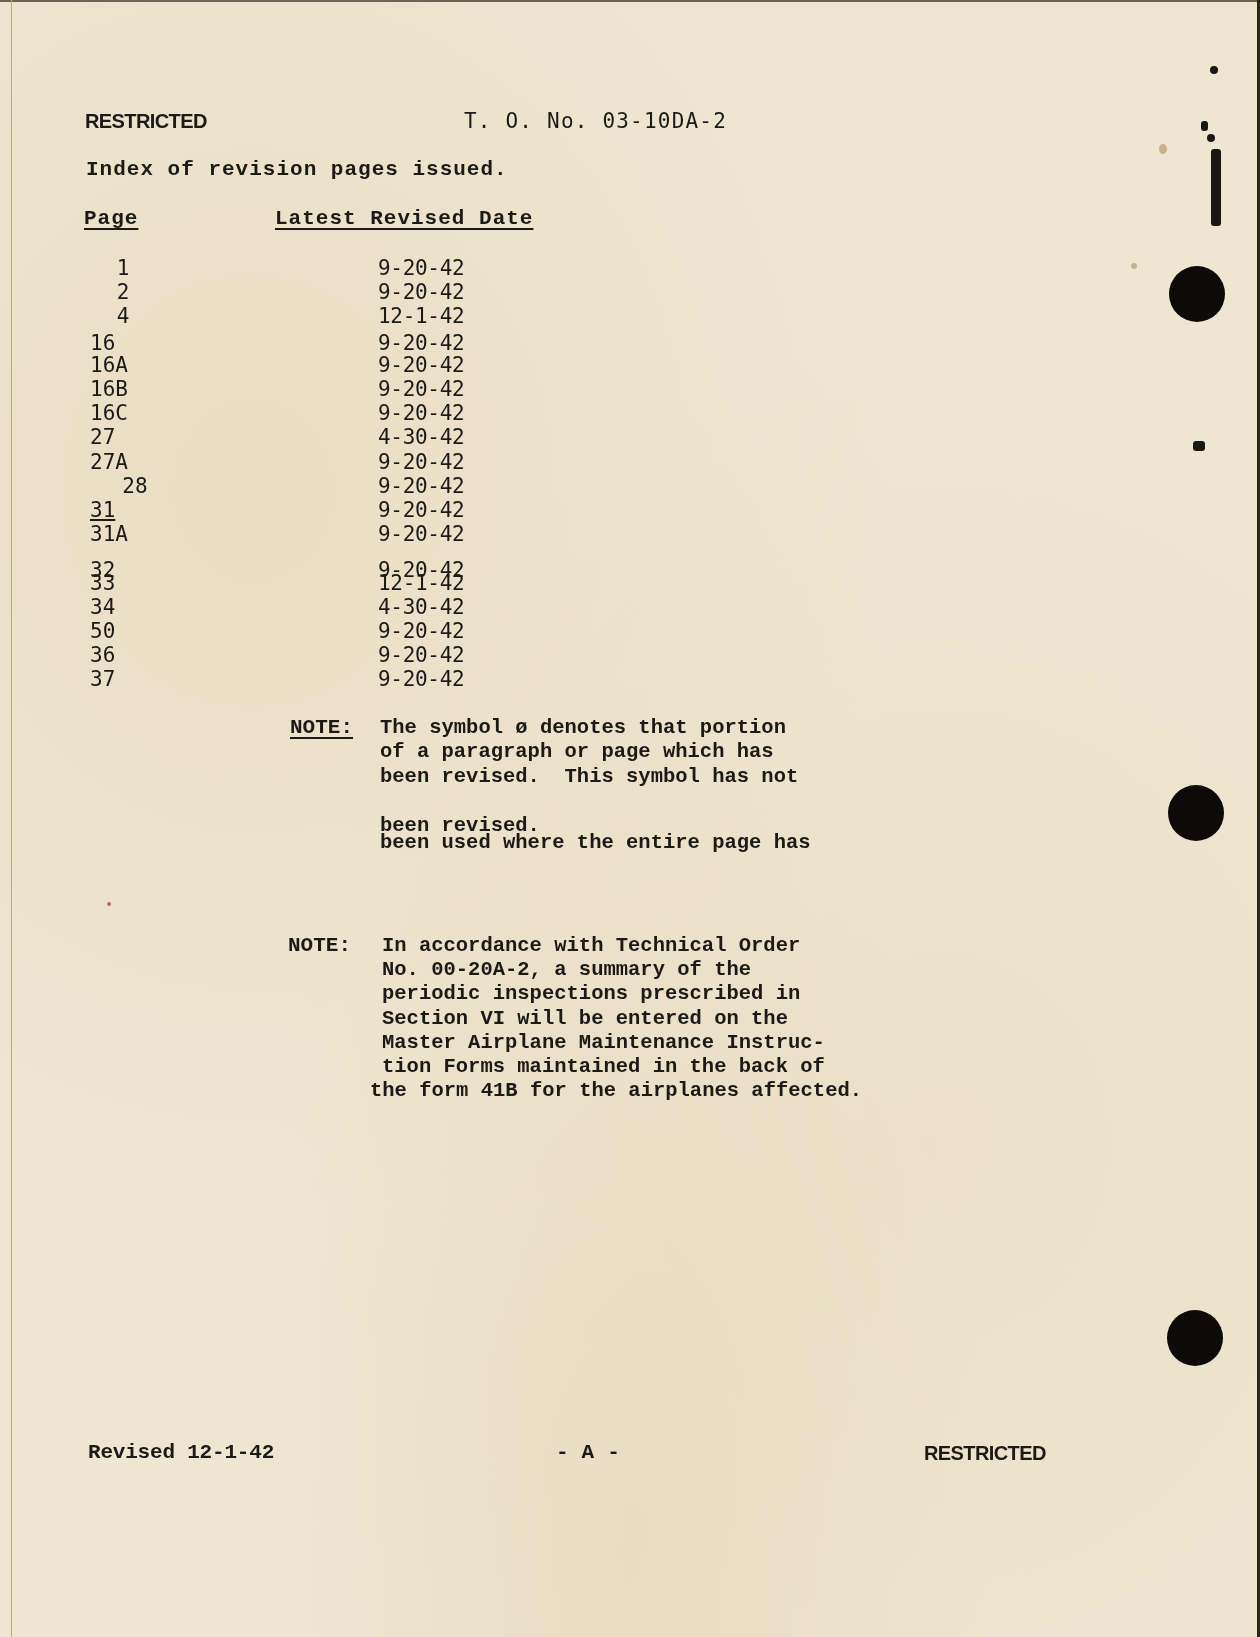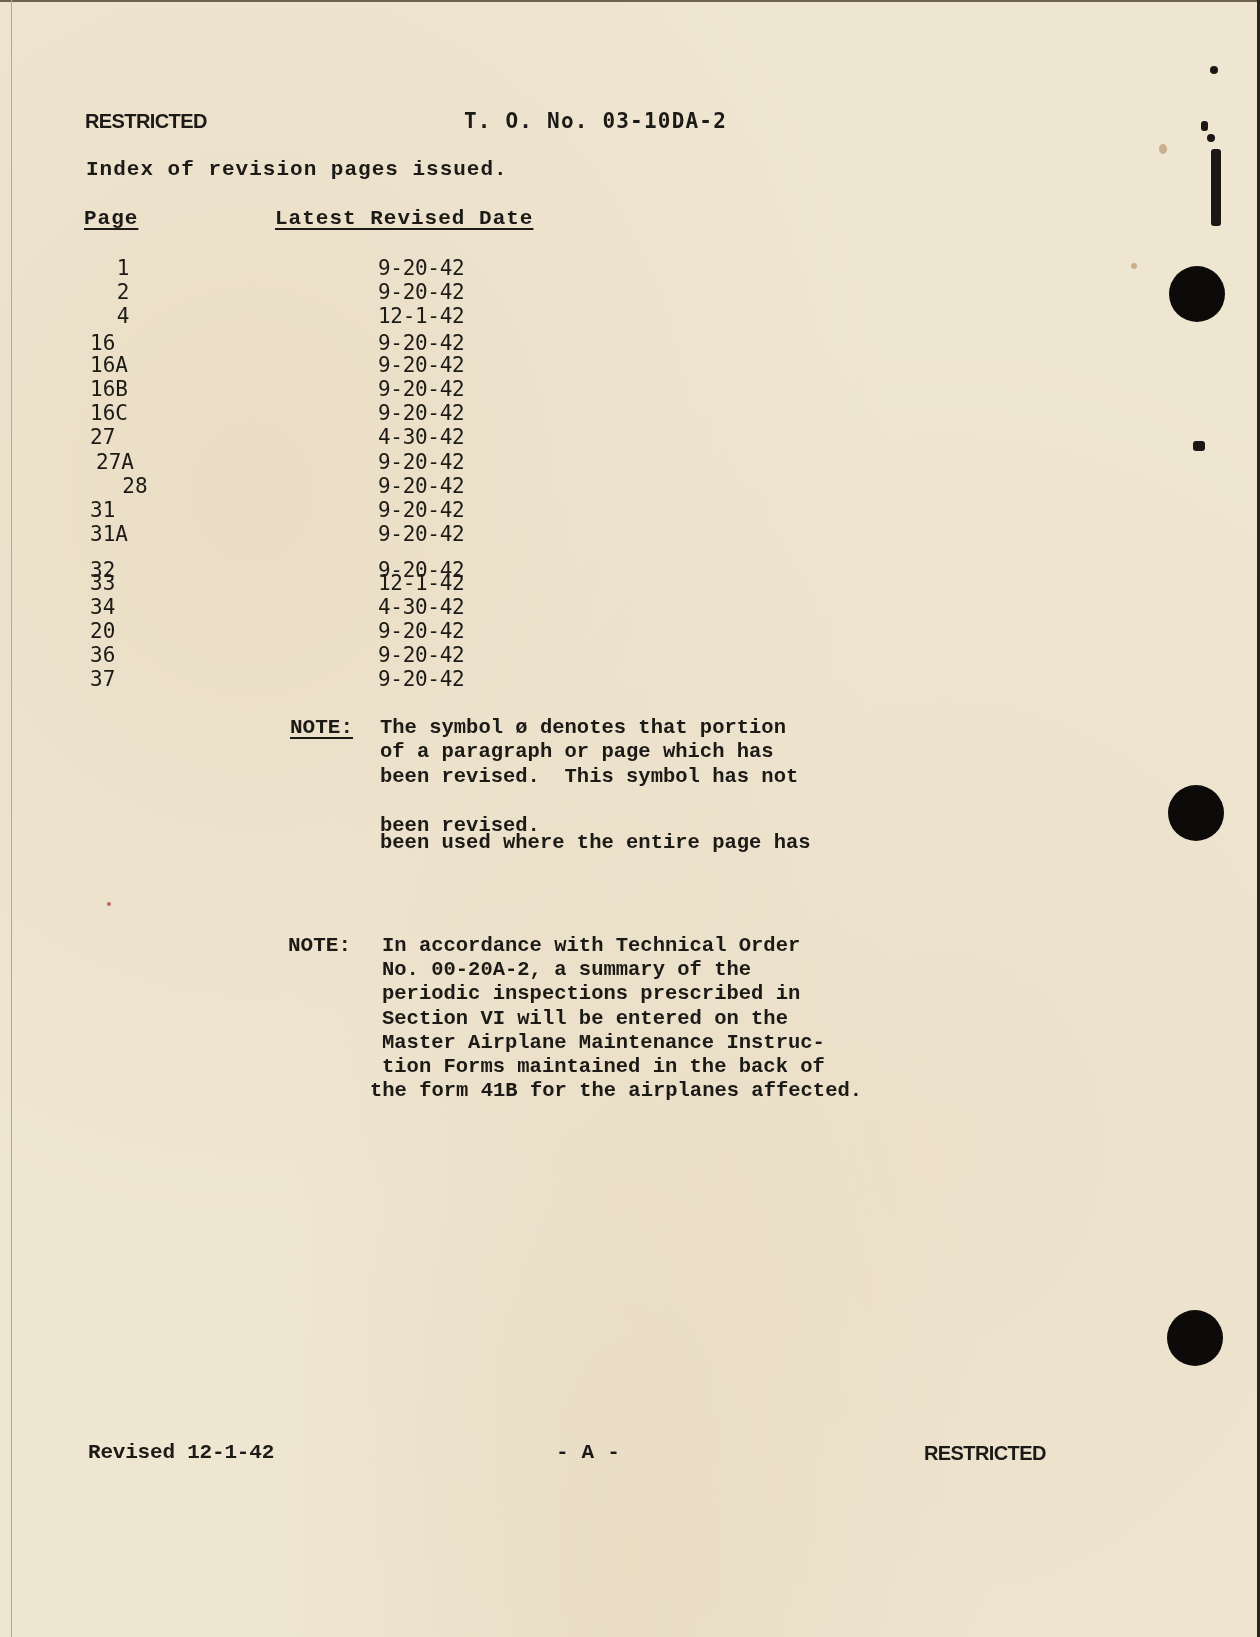--- a/index.html
+++ b/index.html
@@ -27,21 +27,21 @@
     .stain { position: absolute; border-radius: 50%; background: rgba(150,110,50,0.45); }
   </style>
 </head>
 <body>
 
 <div class="edge-top"></div>
 <div class="edge-left"></div>
 <div class="edge-right"></div>
 
 <div class="t" style="left:85px; top:109px; font-family:'Liberation Sans', sans-serif; font-size:20px; letter-spacing:-0.6px;">RESTRICTED</div>
-<div class="t" style="left:464px; top:109px; font-weight:bold; font-family:'DejaVu Sans Mono', monospace; font-size:21px; letter-spacing:1.2px;">T. O. No. 03-10DA-2</div>
+<div class="t" style="left:464px; top:109px; font-weight:normal; font-family:'DejaVu Sans Mono', monospace; font-size:21px; letter-spacing:1.2px;">T. O. No. 03-10DA-2</div>
 
 <div class="t" style="left:86px; top:158px; font-size:21px; letter-spacing:1px;">Index of revision pages issued.</div>
 
 <div class="t u" style="left:84px; top:207px; letter-spacing:1px;">Page</div>
 <div class="t u" style="left:275px; top:207px; letter-spacing:1px;">Latest Revised Date</div>
 
 <div style="position:absolute; left:78px; top:256px; width:440px; height:440px;">
   <div style="position:absolute; left:0; top:0px; width:440px; height:24px;">
     <span class="row-page">1</span>
     <span class="row-date" style="left:300px;">9-20-42</span>
@@ -68,49 +68,49 @@
   </div>
   <div style="position:absolute; left:0; top:145.2px; width:440px; height:24px;">
     <span class="row-page" style="text-align:left; left:12px;">16C</span>
     <span class="row-date" style="left:300px;">9-20-42</span>
   </div>
   <div style="position:absolute; left:0; top:169.4px; width:440px; height:24px;">
     <span class="row-page" style="text-align:left; left:12px;">27</span>
     <span class="row-date" style="left:300px;">4-30-42</span>
   </div>
   <div style="position:absolute; left:0; top:193.6px; width:440px; height:24px;">
-    <span class="row-page" style="text-align:left; left:12px;margin-left:6px;">27A</span>
+    <span class="row-page" style="text-align:left; left:12px;">27A</span>
     <span class="row-date" style="left:300px;">9-20-42</span>
   </div>
   <div style="position:absolute; left:0; top:217.8px; width:440px; height:24px;">
     <span class="row-page" style="text-align:center; left:12px;">28</span>
     <span class="row-date" style="left:300px;">9-20-42</span>
   </div>
   <div style="position:absolute; left:0; top:242px; width:440px; height:24px;">
-    <span class="row-page" style="text-align:left; left:12px;">31</span>
+    <span class="row-page" style="text-align:left; left:12px;text-decoration:underline;">31</span>
     <span class="row-date" style="left:300px;">9-20-42</span>
   </div>
   <div style="position:absolute; left:0; top:266.2px; width:440px; height:24px;">
     <span class="row-page" style="text-align:left; left:12px;">31A</span>
     <span class="row-date" style="left:300px;">9-20-42</span>
   </div>
   <div style="position:absolute; left:0; top:302px; width:440px; height:24px;">
     <span class="row-page" style="text-align:left; left:12px;">32</span>
     <span class="row-date" style="left:300px;">9-20-42</span>
   </div>
   <div style="position:absolute; left:0; top:314.6px; width:440px; height:24px;">
     <span class="row-page" style="text-align:left; left:12px;">33</span>
     <span class="row-date" style="left:300px;">12-1-42</span>
   </div>
   <div style="position:absolute; left:0; top:338.8px; width:440px; height:24px;">
     <span class="row-page" style="text-align:left; left:12px;">34</span>
     <span class="row-date" style="left:300px;">4-30-42</span>
   </div>
   <div style="position:absolute; left:0; top:363px; width:440px; height:24px;">
-    <span class="row-page" style="text-align:left; left:12px;">20</span>
+    <span class="row-page" style="text-align:left; left:12px;">50</span>
     <span class="row-date" style="left:300px;">9-20-42</span>
   </div>
   <div style="position:absolute; left:0; top:387.2px; width:440px; height:24px;">
     <span class="row-page" style="text-align:left; left:12px;">36</span>
     <span class="row-date" style="left:300px;">9-20-42</span>
   </div>
   <div style="position:absolute; left:0; top:411.4px; width:440px; height:24px;">
     <span class="row-page" style="text-align:left; left:12px;">37</span>
     <span class="row-date" style="left:300px;">9-20-42</span>
   </div>

